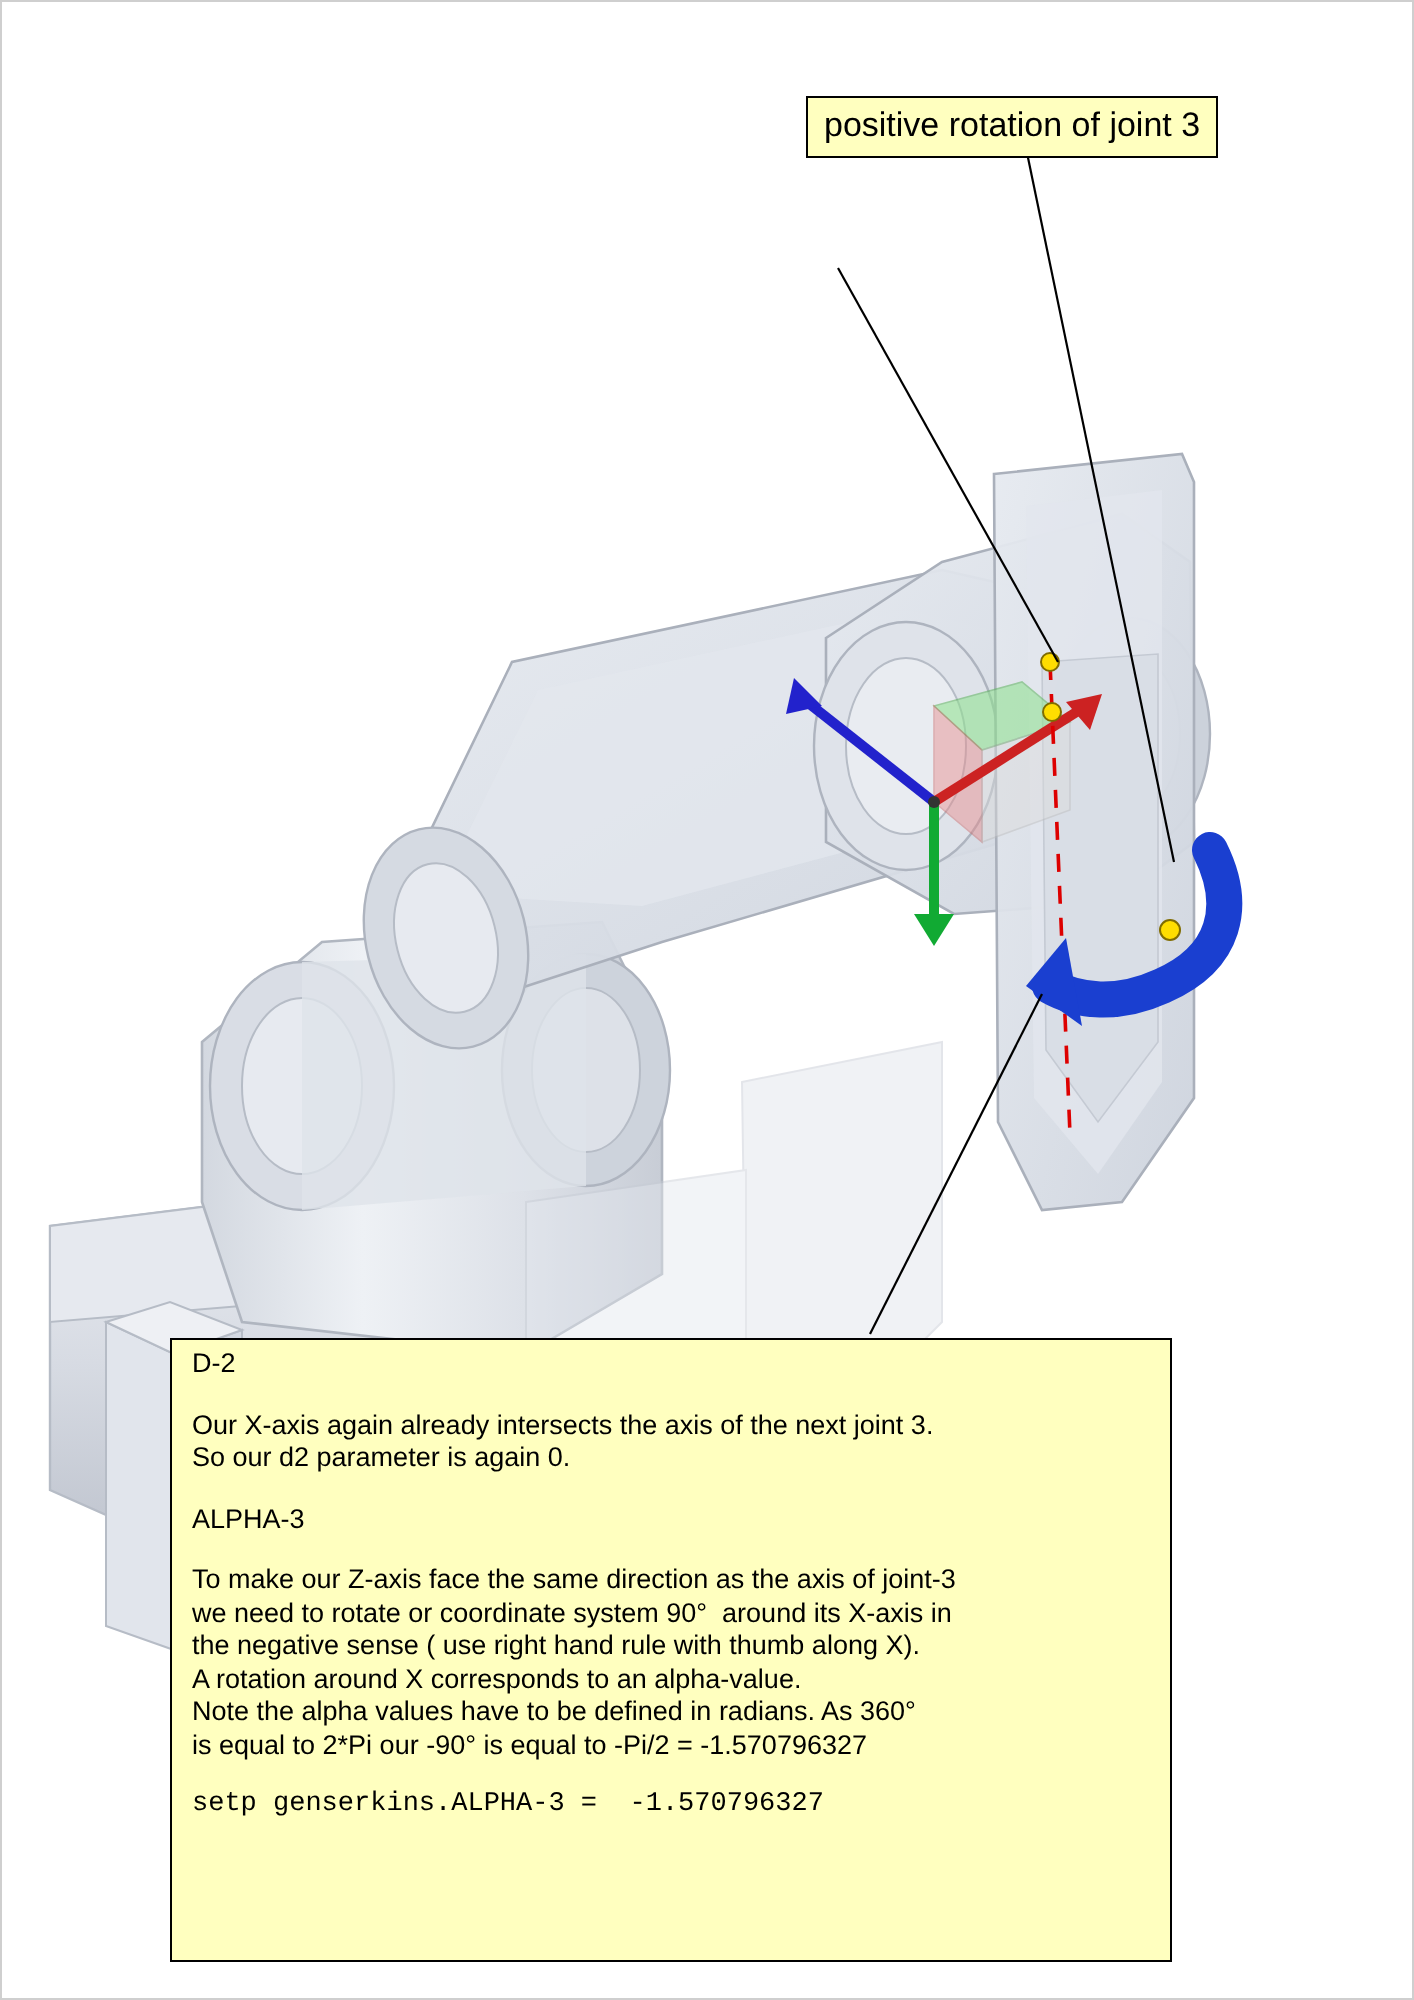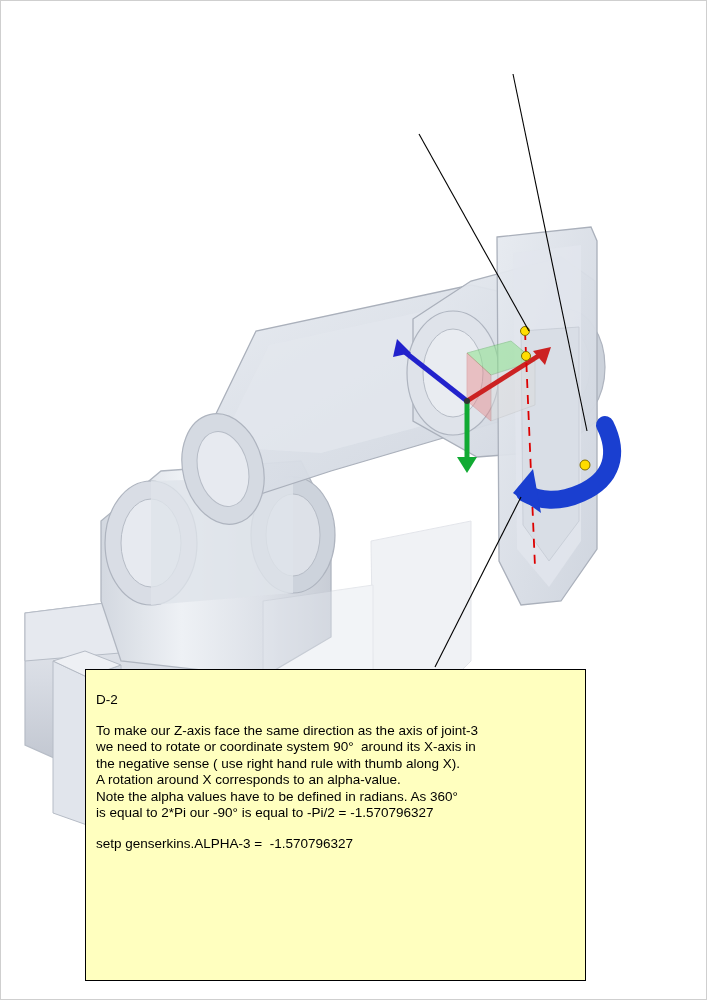--- a/index.html
+++ b/index.html
@@ -47,30 +47,30 @@
   }
   #callout-axis-joint3 {
     left: 271px;
     top: 114px;
   }
   #callout-dh-params {
     left: 84px;
     top: 668px;
     width: 501px;
     height: 312px;
-    padding: 22px 10px;
+    padding: 4px 10px;
   }
   .dh-text {
     font-size: 13.5px;
     line-height: 16.5px;
     white-space: pre-wrap;
     color: #000000;
   }
   .dh-block { margin: 0 0 14px 0; }
-  .dh-block:last-child { margin-bottom: 0; }
+  .dh-block:last-child { margin-bottom: 0; font-family: Liberation Mono, monospace; }
 </style>
 </head>
 <body>
 
 <div id="page">
 
   <svg id="robot-illustration" viewBox="0 0 707 1000" xmlns="http://www.w3.org/2000/svg">
 
     <defs>
       <linearGradient id="gMetal" x1="0" y1="0" x2="1" y2="0">
@@ -163,24 +163,30 @@
       <circle cx="584" cy="464" r="5" fill="#ffdd00" stroke="#806c00" stroke-width="1"></circle>
     </g>
 
     <g stroke="#000000" stroke-width="1.1" fill="none">
       <line x1="512" y1="73" x2="586" y2="430"></line>
       <line x1="418" y1="133" x2="528" y2="330"></line>
       <line x1="434" y1="666" x2="520" y2="496"></line>
     </g>
   </svg>
 
+  <div class="callout" id="callout-positive-rotation">
+    <div class="callout-label">positive rotation of joint 3</div>
+  </div>
 
 
   <div class="callout" id="callout-dh-params">
     <div class="dh-text dh-block">D-2</div>
+    <div class="dh-text dh-block">Our X-axis again already intersects the axis of the next joint 3.
+So our d2 parameter is again 0.</div>
+    <div class="dh-text dh-block">ALPHA-3</div>
     <div class="dh-text dh-block">To make our Z-axis face the same direction as the axis of joint-3
 we need to rotate or coordinate system 90°  around its X-axis in
 the negative sense ( use right hand rule with thumb along X).
 A rotation around X corresponds to an alpha-value.
 Note the alpha values have to be defined in radians. As 360°
 is equal to 2*Pi our -90° is equal to -Pi/2 = -1.570796327</div>
     <div class="dh-text dh-block">setp genserkins.ALPHA-3 =  -1.570796327</div>
   </div>
 
 </div>

